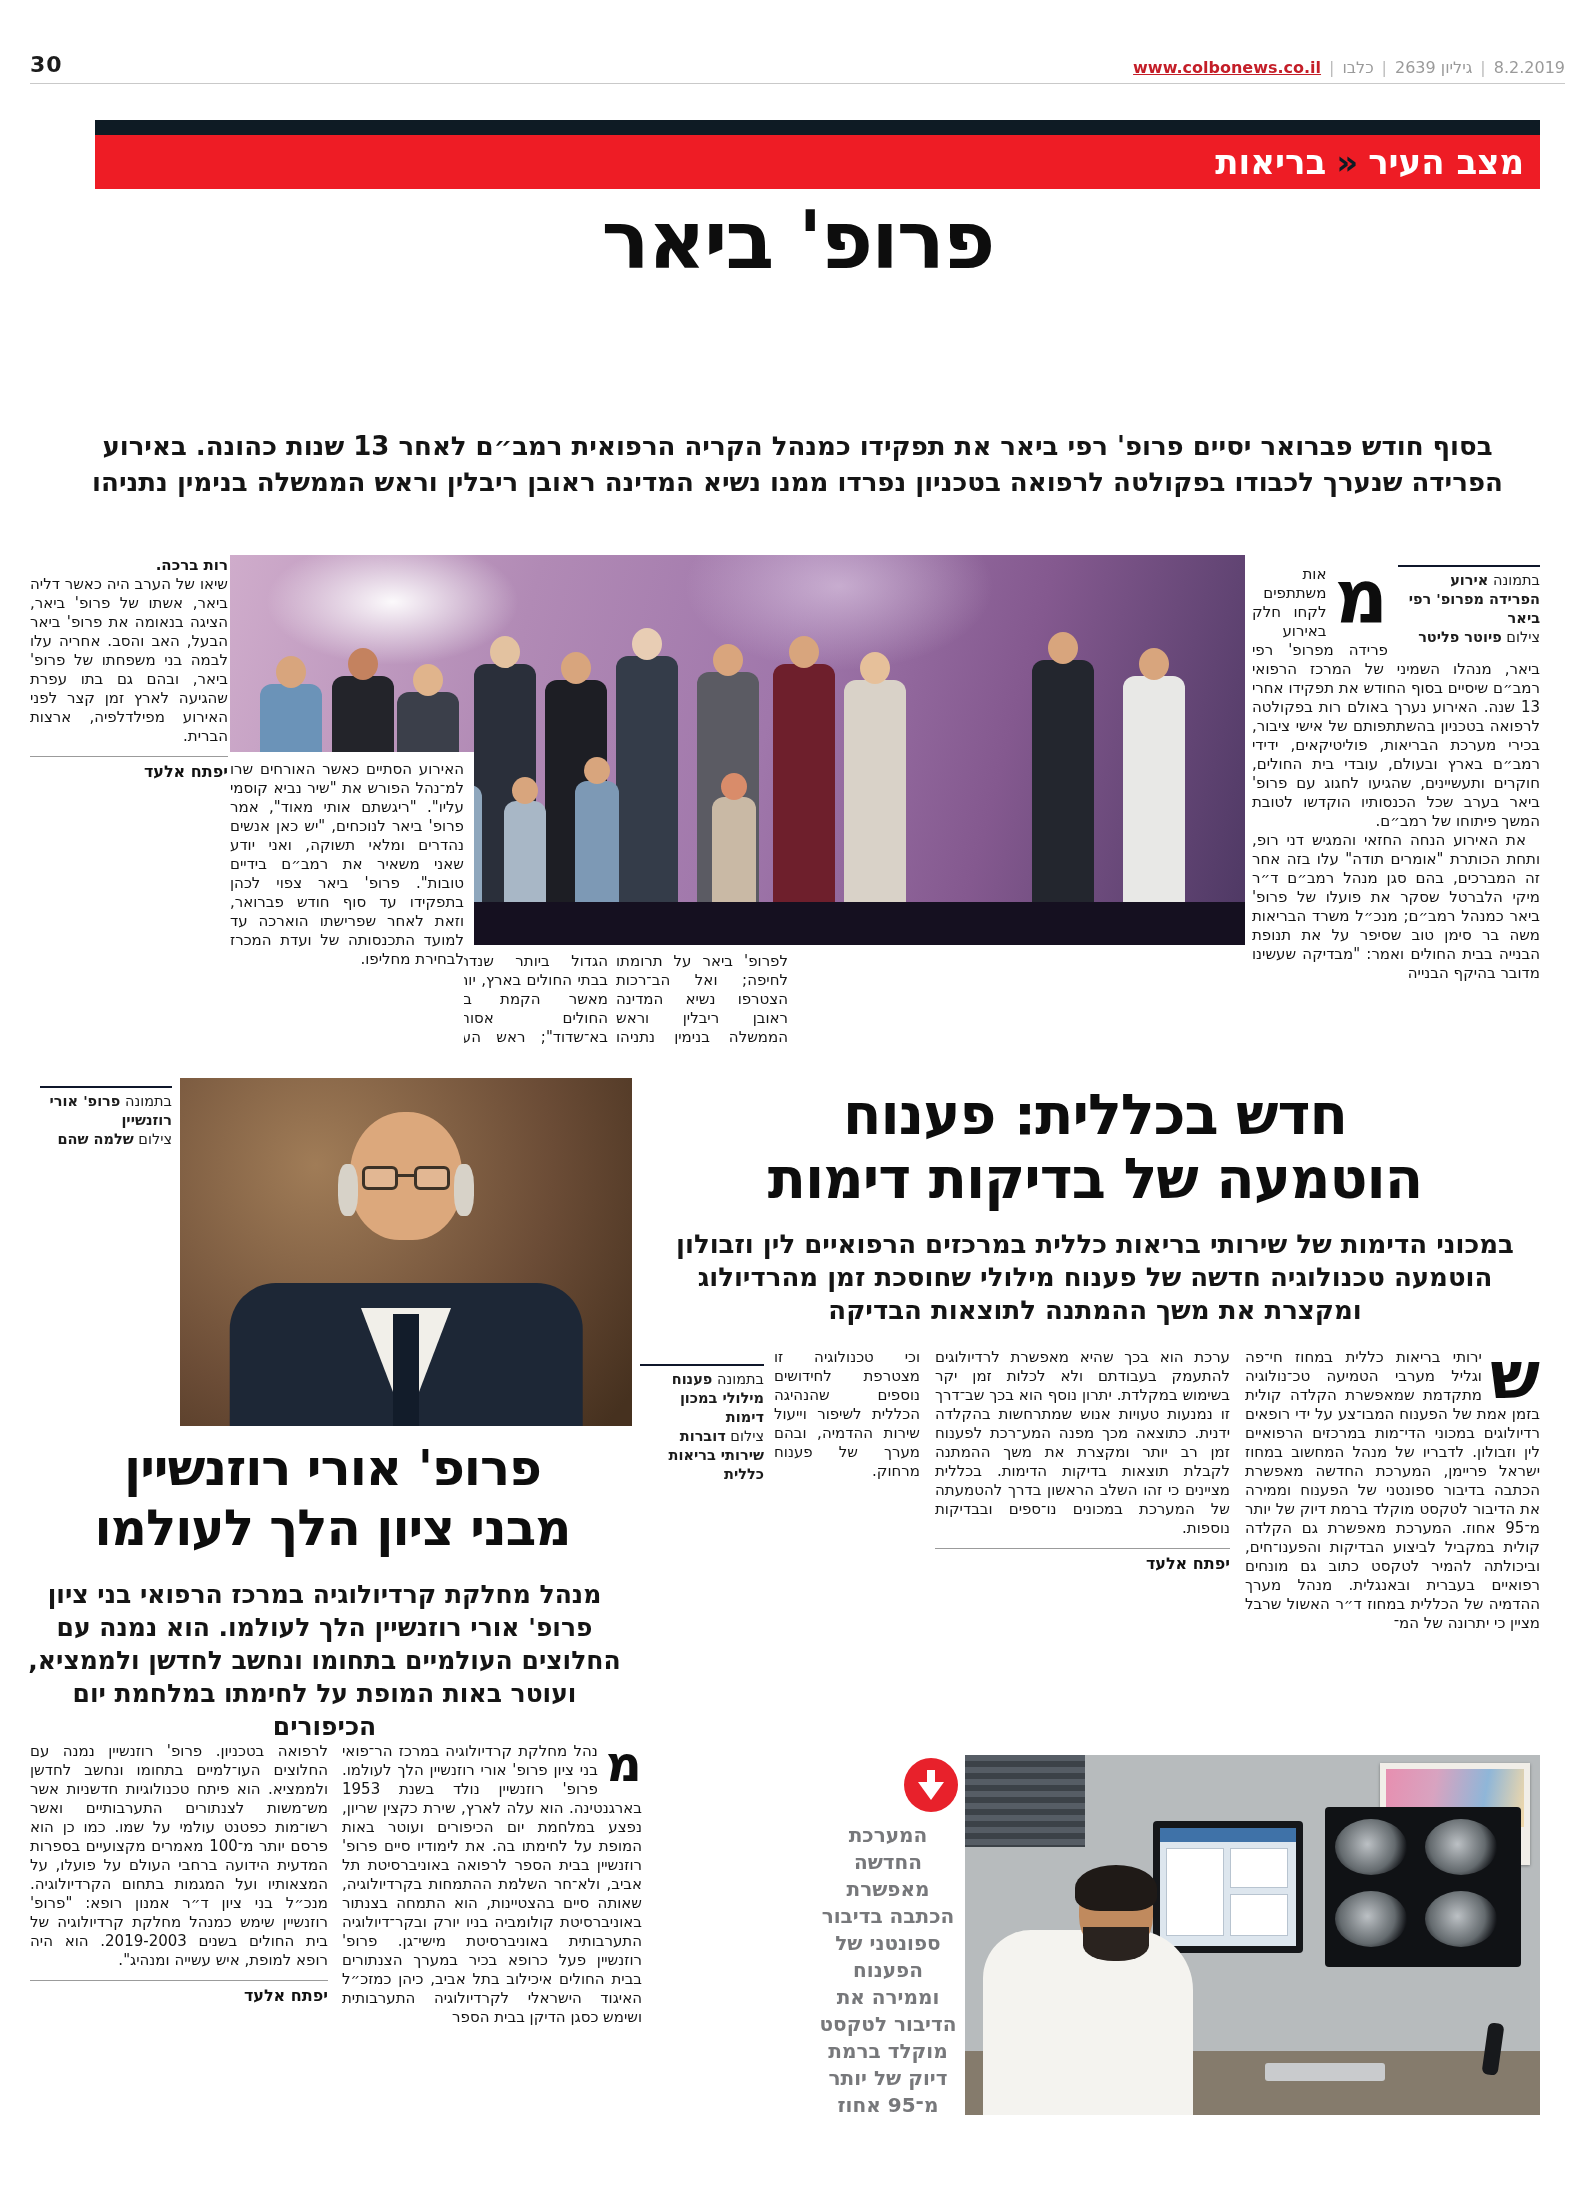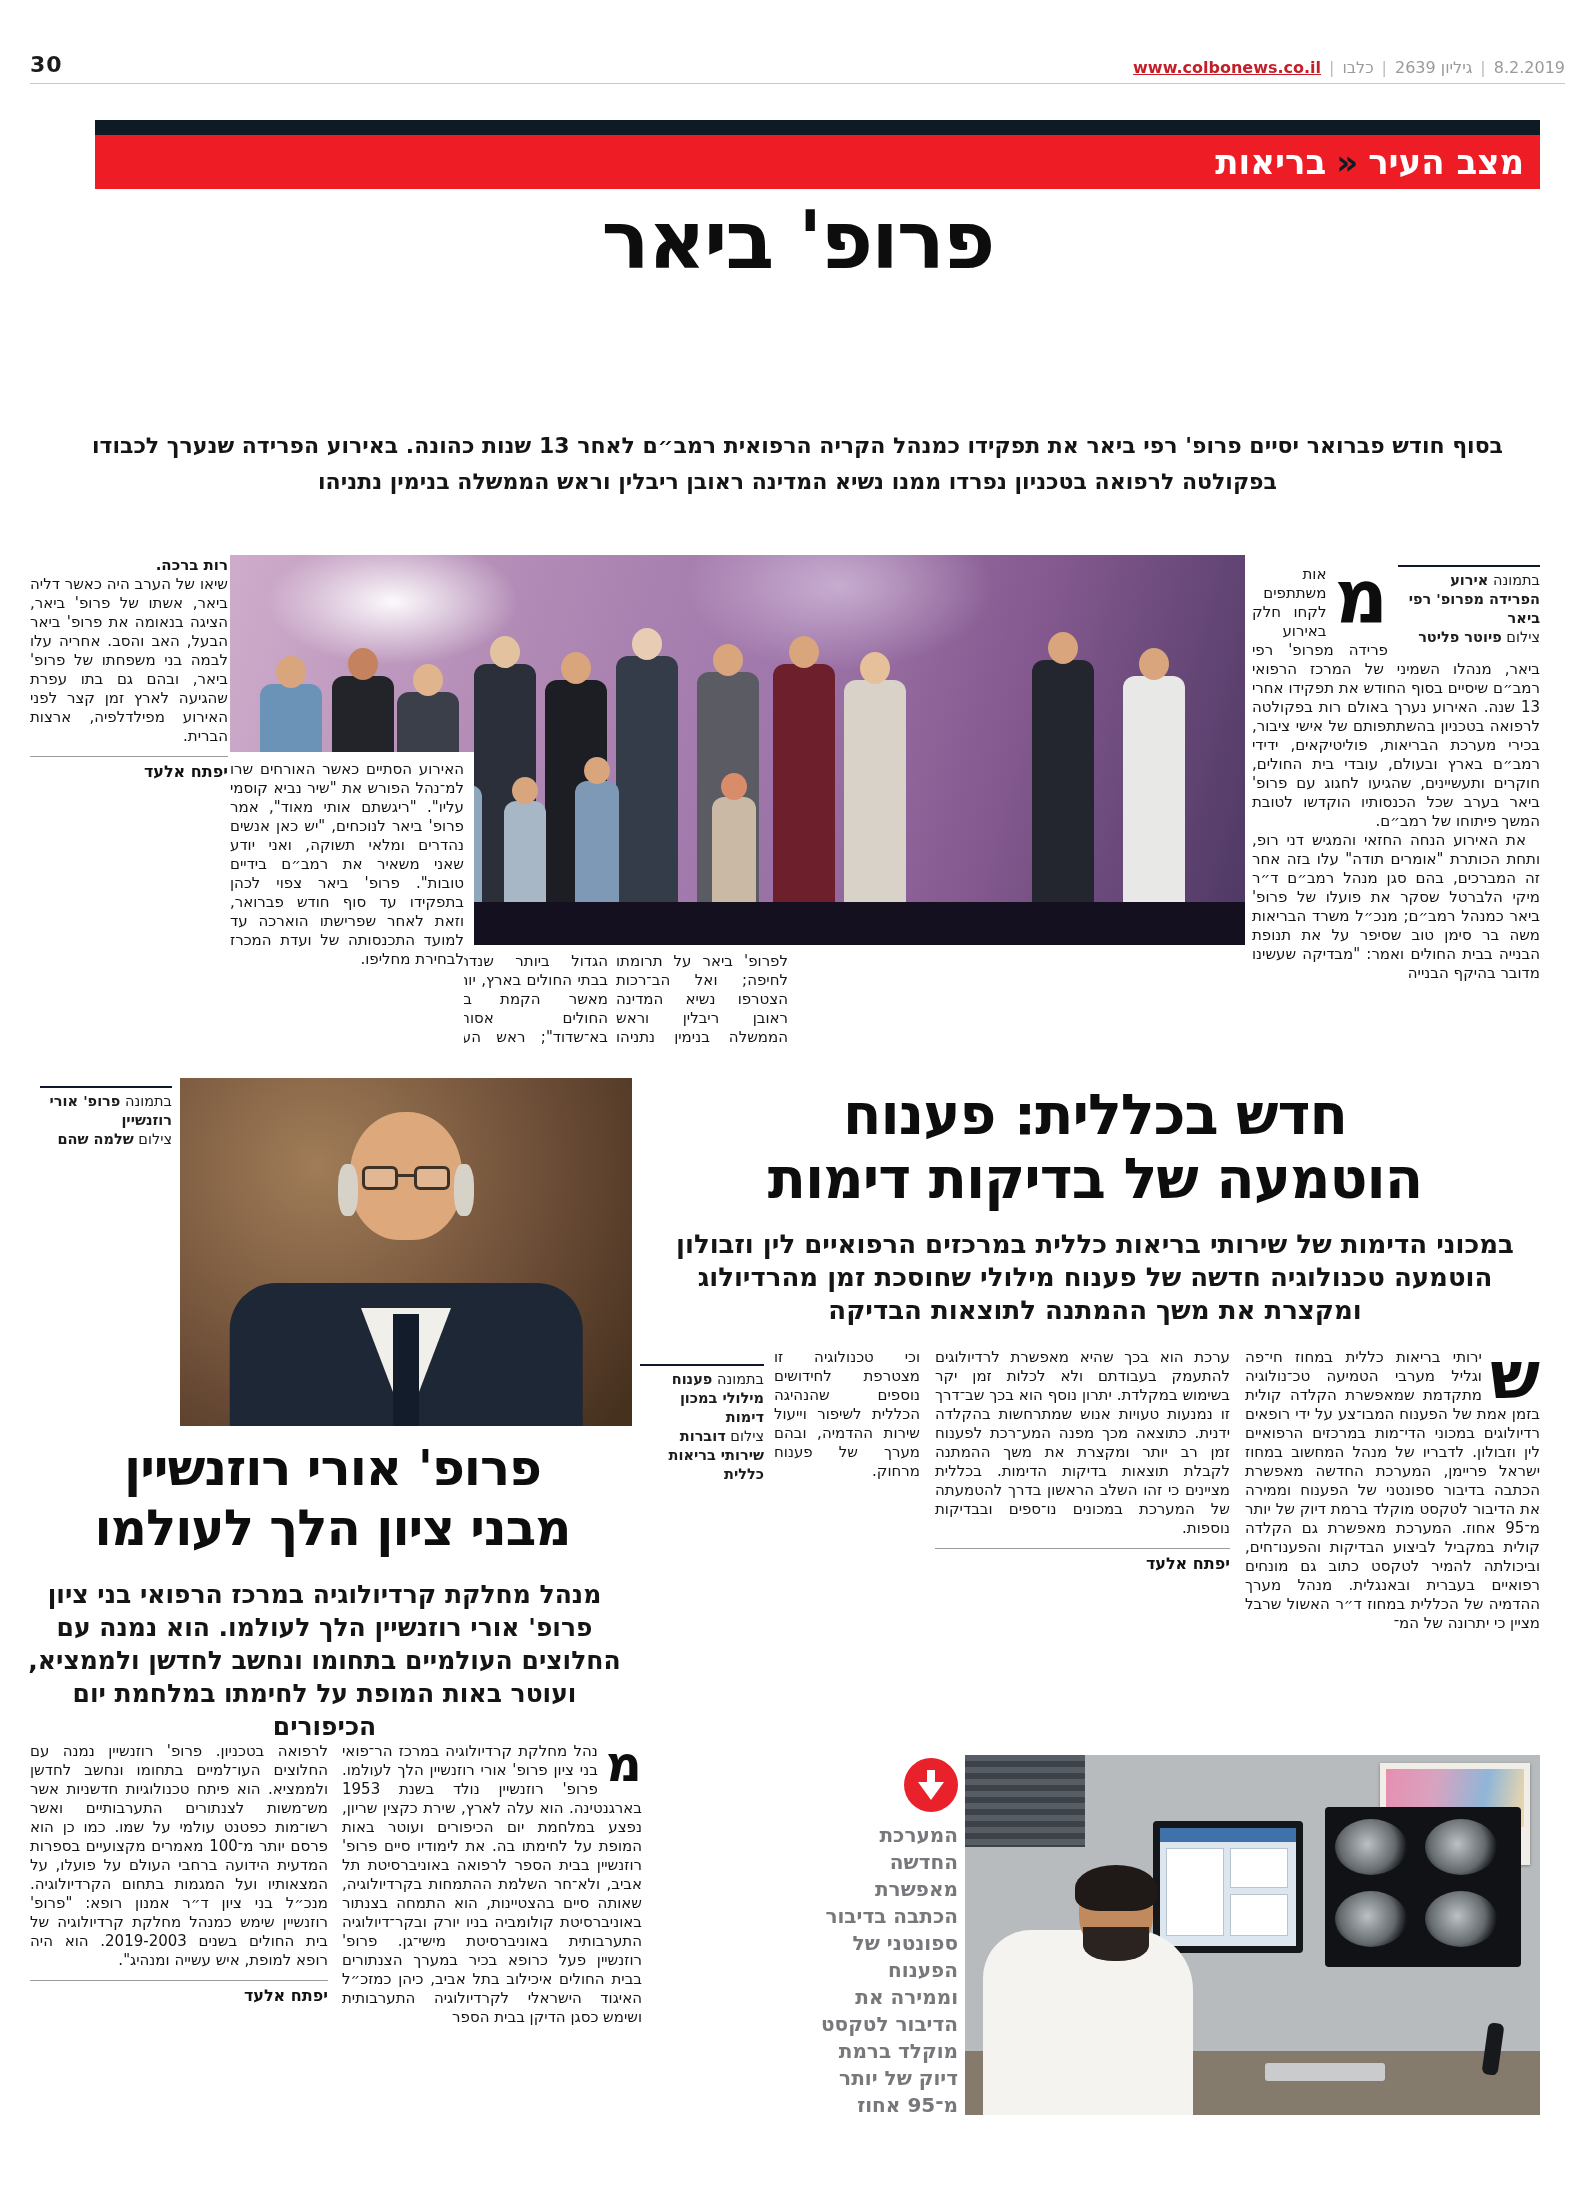--- a/index.html
+++ b/index.html
@@ -23,21 +23,21 @@
   .banner .navy { height:15px; background:#0e1b24; }
   .banner .red  { height:54px; background:#ee1c25; display:flex; align-items:center;
     justify-content:flex-start; padding:0 16px; gap:10px; }
   .banner .red span { color:#ffffff; font-weight:bold; font-size:34px; }
   .banner .chev { color:#0e1b24 !important; font-weight:bold; font-size:38px; line-height:34px; }
 
   
   .h1 { left:60px; width:1475px; top:192px; text-align:center; font-weight:bold;
     font-size:80px; line-height:98px; color:#0d0d0d; letter-spacing:-2px; }
   .deck { text-align:center; font-weight:bold; color:#151515; }
-  .deck1 { left:70px; width:1455px; top:428px; font-size:22px; line-height:36px; }
+  .deck1 { left:70px; width:1455px; top:428px; font-size:26px; line-height:36px; }
 
   
   .bt { font-size:15px; line-height:19px; text-align:justify; color:#141414; overflow:hidden; }
   .lead-line { font-weight:bold; }
   .dropcap { float:right; font-weight:bold; color:#0d0d0d; padding-left:8px; }
   .dc1 { font-size:74px; line-height:62px; }
   .dc2 { font-size:66px; line-height:56px; }
   .dc3 { font-size:50px; line-height:44px; }
   .bt p + p { text-indent:14px; }
 
@@ -134,21 +134,21 @@
   .a2body { left:640px; top:1348px; width:900px; height:392px; display:grid;
     grid-template-columns:295px 295px 280px; column-gap:15px; direction:rtl; }
   .cap2 { float:left; width:124px; margin:16px 10px 6px 0; }
 
   
   .cap3 { left:40px; top:1086px; width:132px; }
   .a3body { left:30px; top:1742px; width:612px; height:366px; display:grid;
     grid-template-columns:300px 298px; column-gap:14px; direction:rtl; }
 
   
-  .sidenote { left:818px; top:1758px; width:140px; text-align:right; }
+  .sidenote { left:818px; top:1758px; width:140px; text-align:center; }
   .arrow-circle { width:54px; height:54px; border-radius:50%; background:#e8212b; margin-bottom:10px;
     display:flex; align-items:center; justify-content:center; }
   .sidenote-text { font-size:20px; line-height:27px; font-weight:bold; color:#77787b; }
 </style>
 </head>
 <body>
 
 <div class="abs top-strip">
   <div class="top-left">
     <span class="top-url">www.colbonews.co.il</span>

